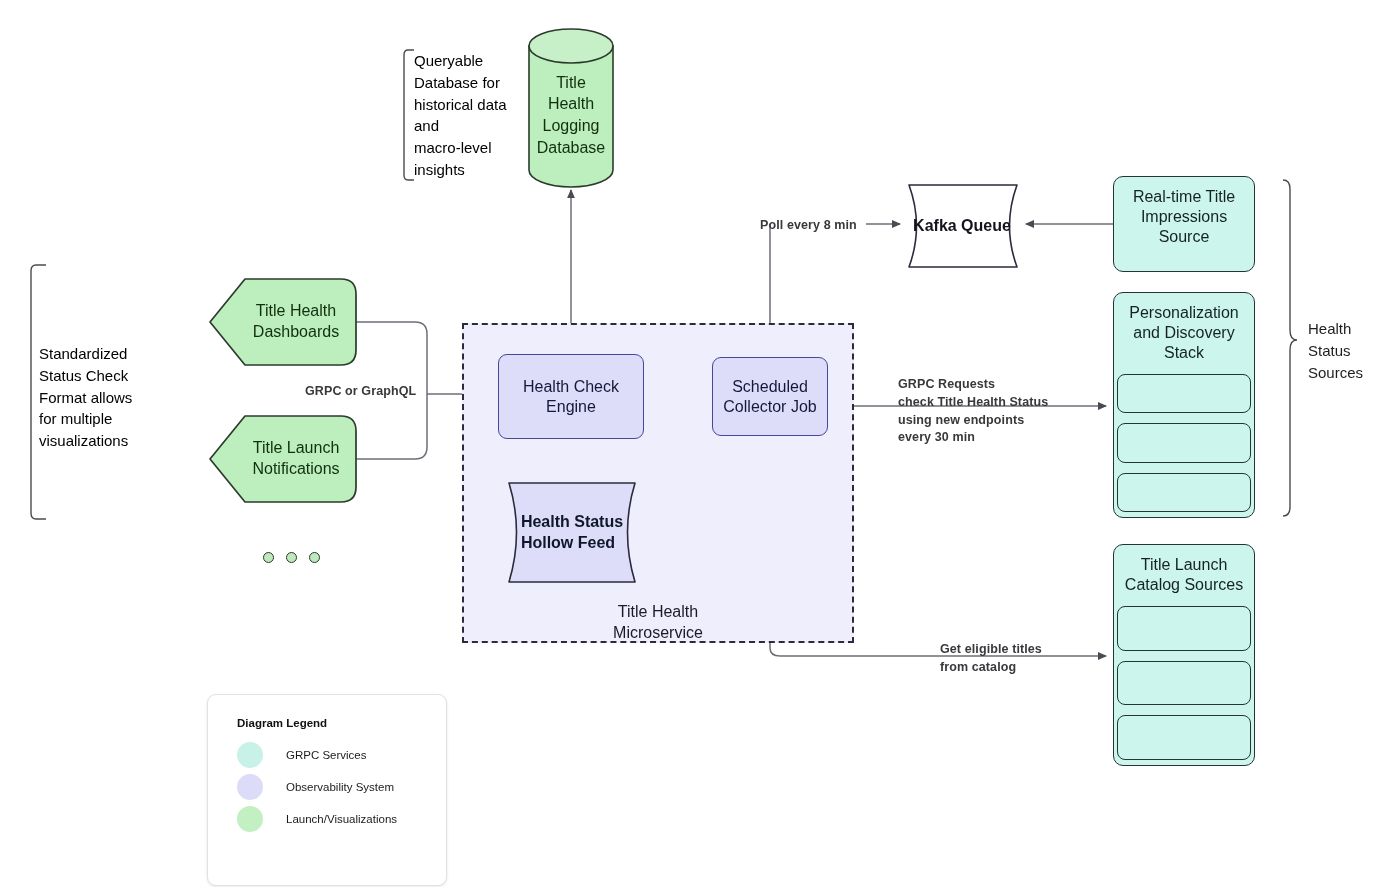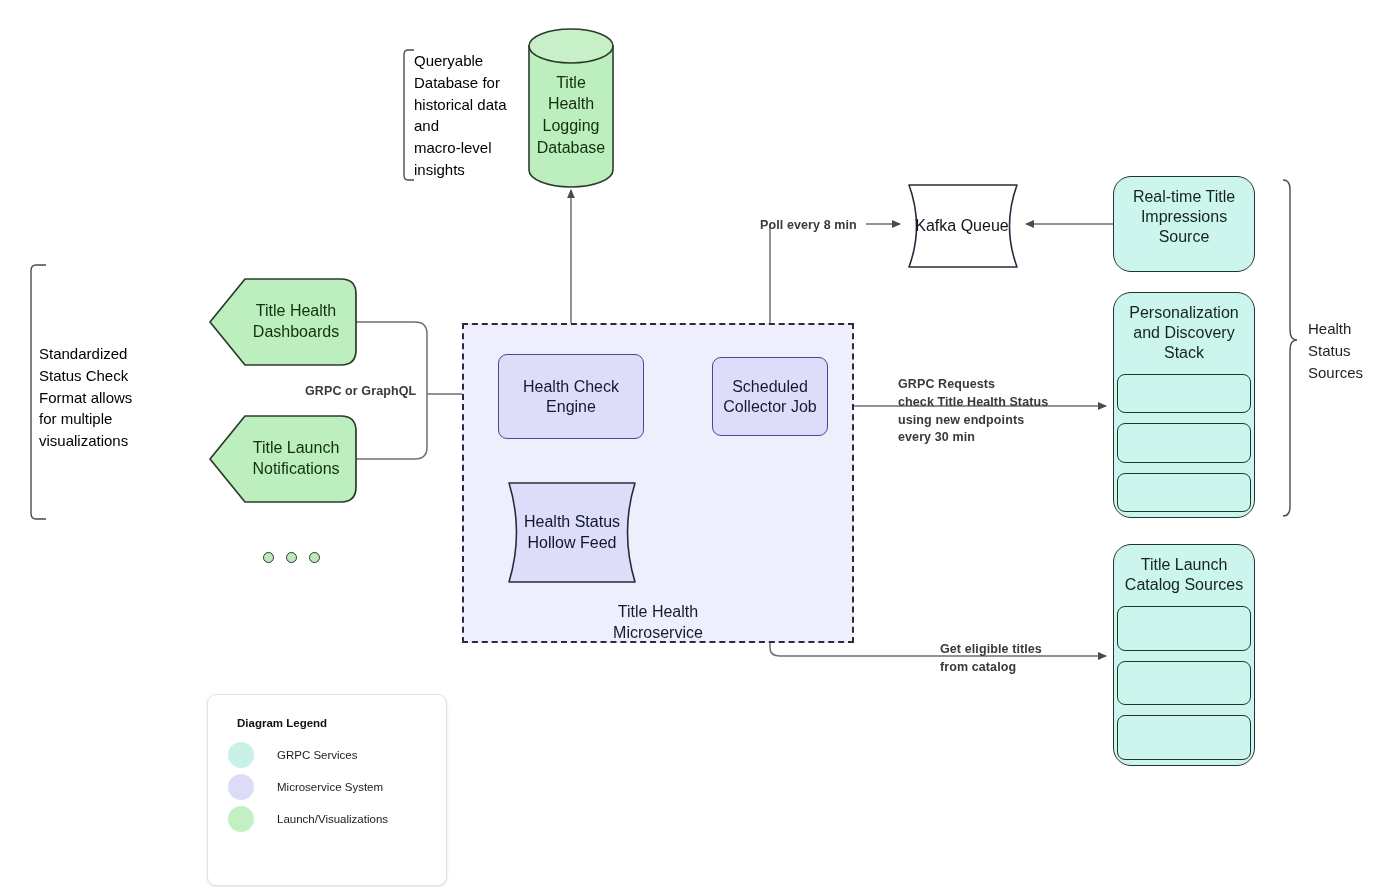--- a/index.html
+++ b/index.html
@@ -9,21 +9,21 @@
     color:#1a1a1a;
   }
   #stage{position:absolute;left:0;top:0;width:1396px;height:887px;}
   svg#wires{position:absolute;left:0;top:0;width:1396px;height:887px;pointer-events:none;}
 
   .node{position:absolute;box-sizing:border-box;display:flex;align-items:center;
         justify-content:center;text-align:center;line-height:1.25;}
 
   
   .teal-box{
-    background:#ccf5ee;border:1.6px solid #24342f;border-radius:18px;
+    background:#ccf5ee;border:1.6px solid #24342f;border-radius:10px;
     flex-direction:column;justify-content:flex-start;padding-top:10px;
     font-size:16px;color:#15241f;
   }
   .teal-title{padding:0 8px 6px;}
   .teal-slot{
     width:132px;height:44px;margin:5px auto;border:1.4px solid #24342f;
     border-radius:8px;background:#ccf5ee;
   }
   .purple-box{
     background:#ddddfa;border:1.6px solid #474796;border-radius:9px;
@@ -53,40 +53,40 @@
     display:flex;align-items:center;justify-content:center;
     text-align:center;font-size:16px;color:#11300f;line-height:1.35;
     padding-top:14px;box-sizing:border-box;
   }
 
   
   .tape{position:absolute;}
   .tape .tapetext{
     position:absolute;left:0;top:0;width:100%;height:100%;
     display:flex;align-items:center;justify-content:center;
-    text-align:center;line-height:1.3;box-sizing:border-box;
+    line-height:1.3;box-sizing:border-box;font-weight:bold;
   }
 
   
   .note{position:absolute;font-size:15px;color:#000000;line-height:1.45;}
   .edge-label{position:absolute;font-size:12.5px;font-weight:bold;color:#39393c;
               line-height:1.42;letter-spacing:.1px;white-space:pre-line;}
   .bracket-label{position:absolute;font-size:15px;color:#1e1e1e;line-height:1.45;}
 
   
   .dots{position:absolute;display:flex;gap:12px;}
   .dot{width:9px;height:9px;border-radius:50%;background:#bde9bd;border:1.3px solid #2b3b2b;}
 
   
   .legend{
     position:absolute;background:#ffffff;border:1px solid #e2e2e4;border-radius:9px;
     box-shadow:0 1px 3px rgba(0,0,0,.10);box-sizing:border-box;
   }
   .legend-title{position:absolute;left:29px;top:22px;font-size:11.5px;font-weight:bold;color:#111;}
-  .legend-row{position:absolute;left:20px;display:flex;align-items:center;gap:23px;}
+  .legend-row{position:absolute;left:29px;display:flex;align-items:center;gap:23px;}
   .legend-swatch{width:26px;height:26px;border-radius:50%;}
   .legend-text{font-size:11.5px;color:#1b1b1b;}
 </style>
 </head>
 <body>
 
 <div id="stage">
 
   <svg id="wires" viewBox="0 0 1396 887">
     <defs>
@@ -251,21 +251,21 @@
   <div class="legend" style="left:207px;top:694px;width:240px;height:192px;padding-left:32px;">
     <div class="legend-title">Diagram Legend</div>
 
     <div class="legend-row" style="top:47px;">
       <span class="legend-swatch" style="background:#c8f2e8;"></span>
       <span class="legend-text">GRPC Services</span>
     </div>
 
     <div class="legend-row" style="top:79px;">
       <span class="legend-swatch" style="background:#dcdcf8;"></span>
-      <span class="legend-text">Microservice System</span>
+      <span class="legend-text">Observability System</span>
     </div>
 
     <div class="legend-row" style="top:111px;">
       <span class="legend-swatch" style="background:#c3f0c3;"></span>
       <span class="legend-text">Launch/Visualizations</span>
     </div>
   </div>
 
 </div>
 

